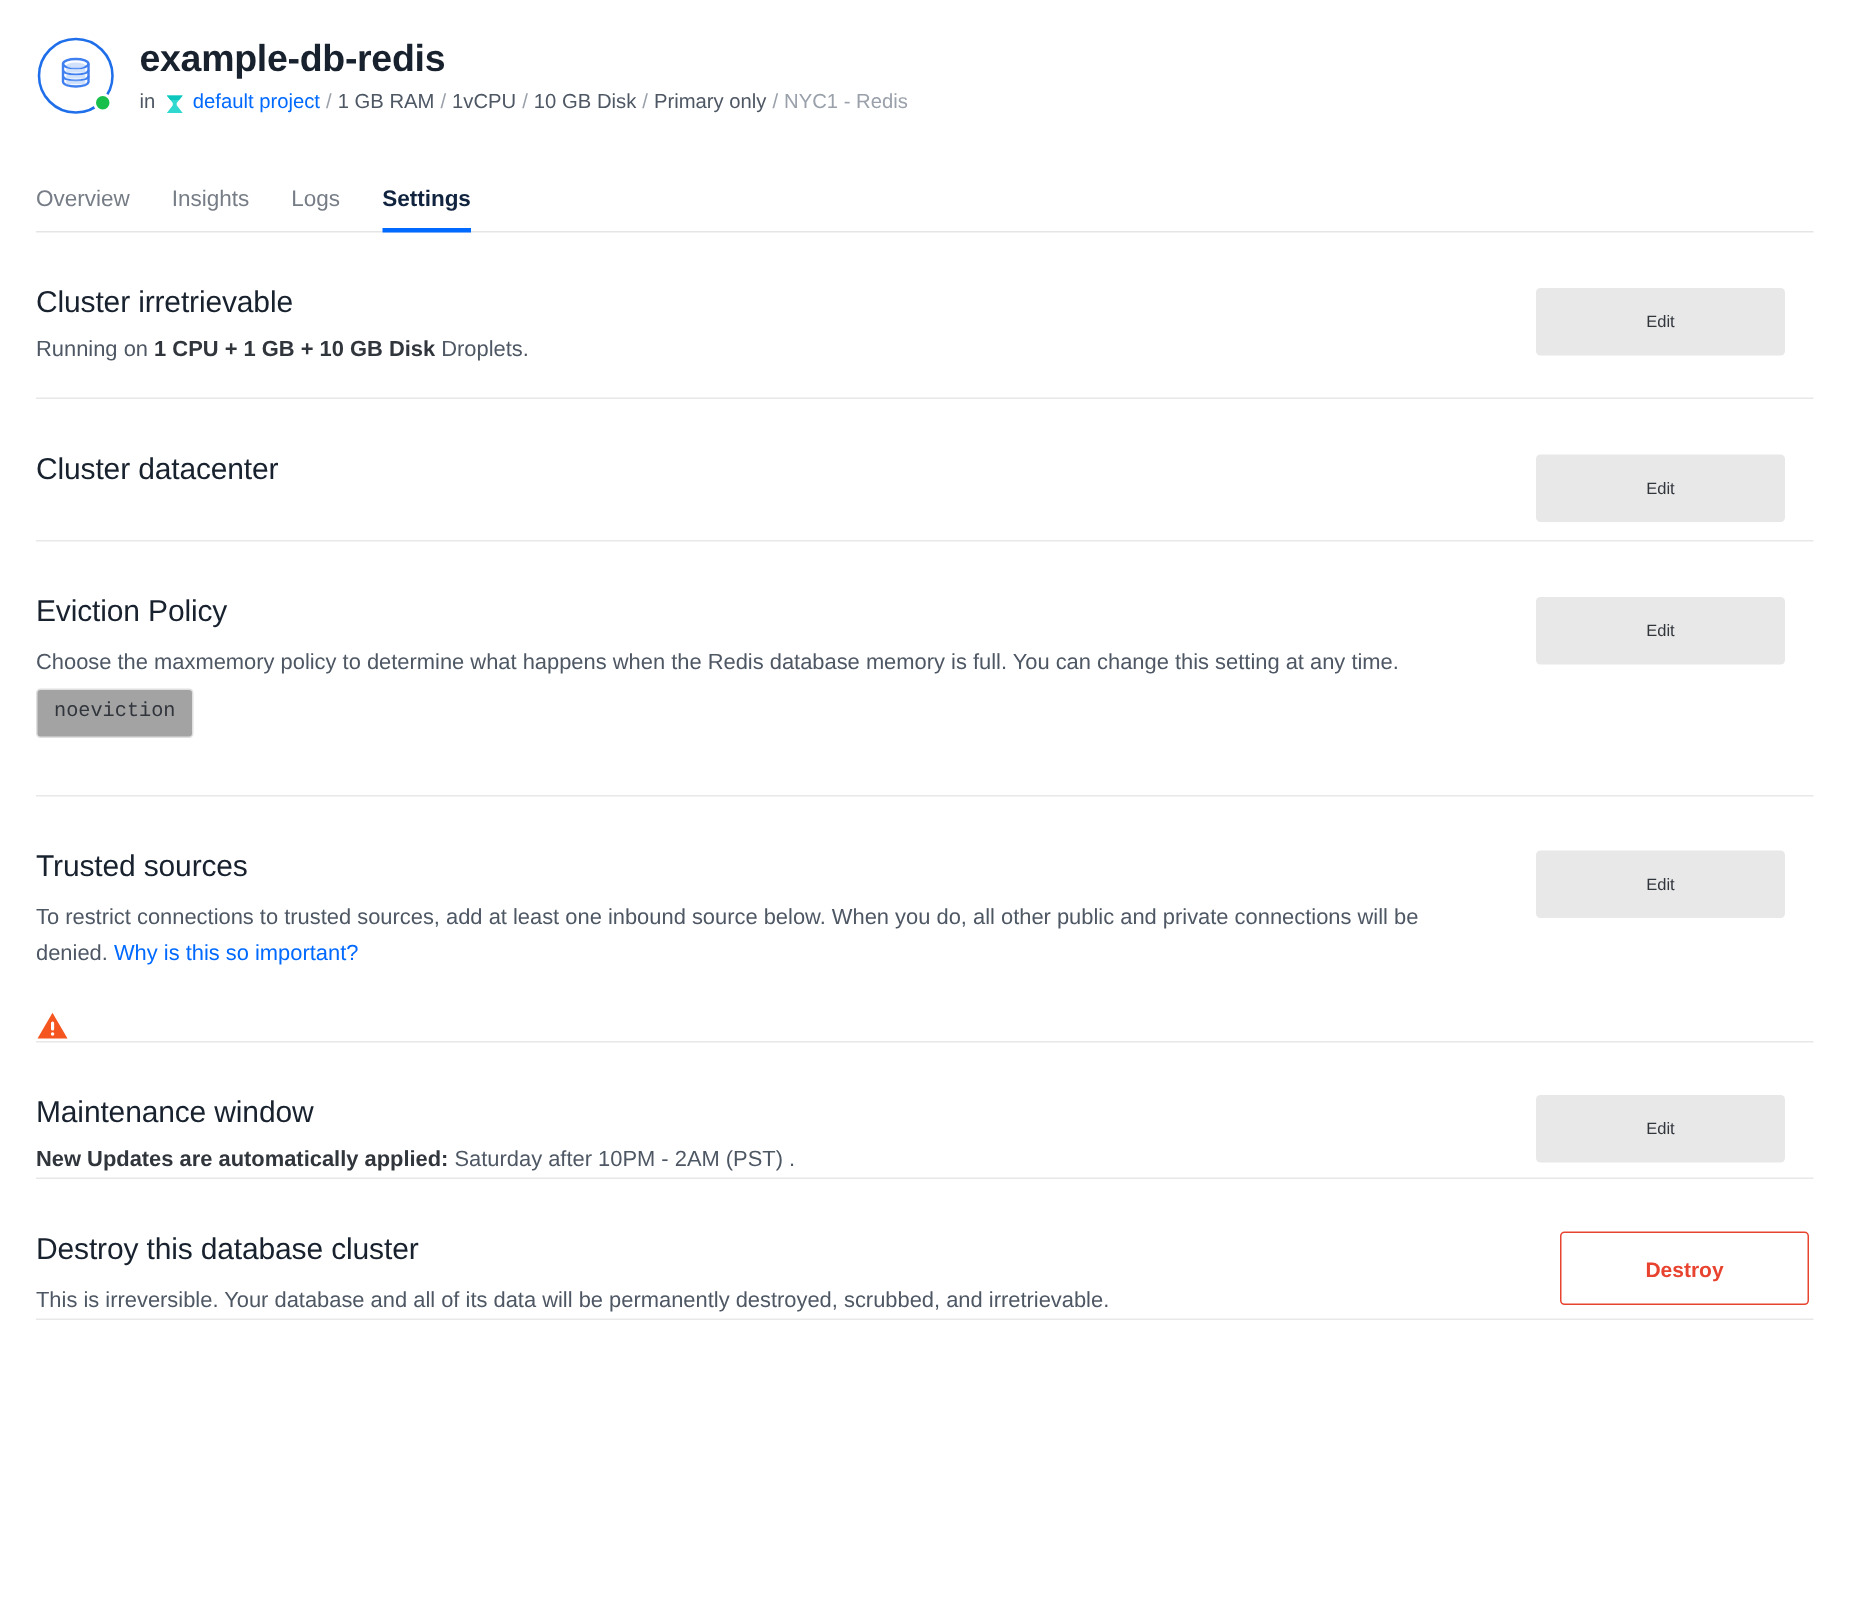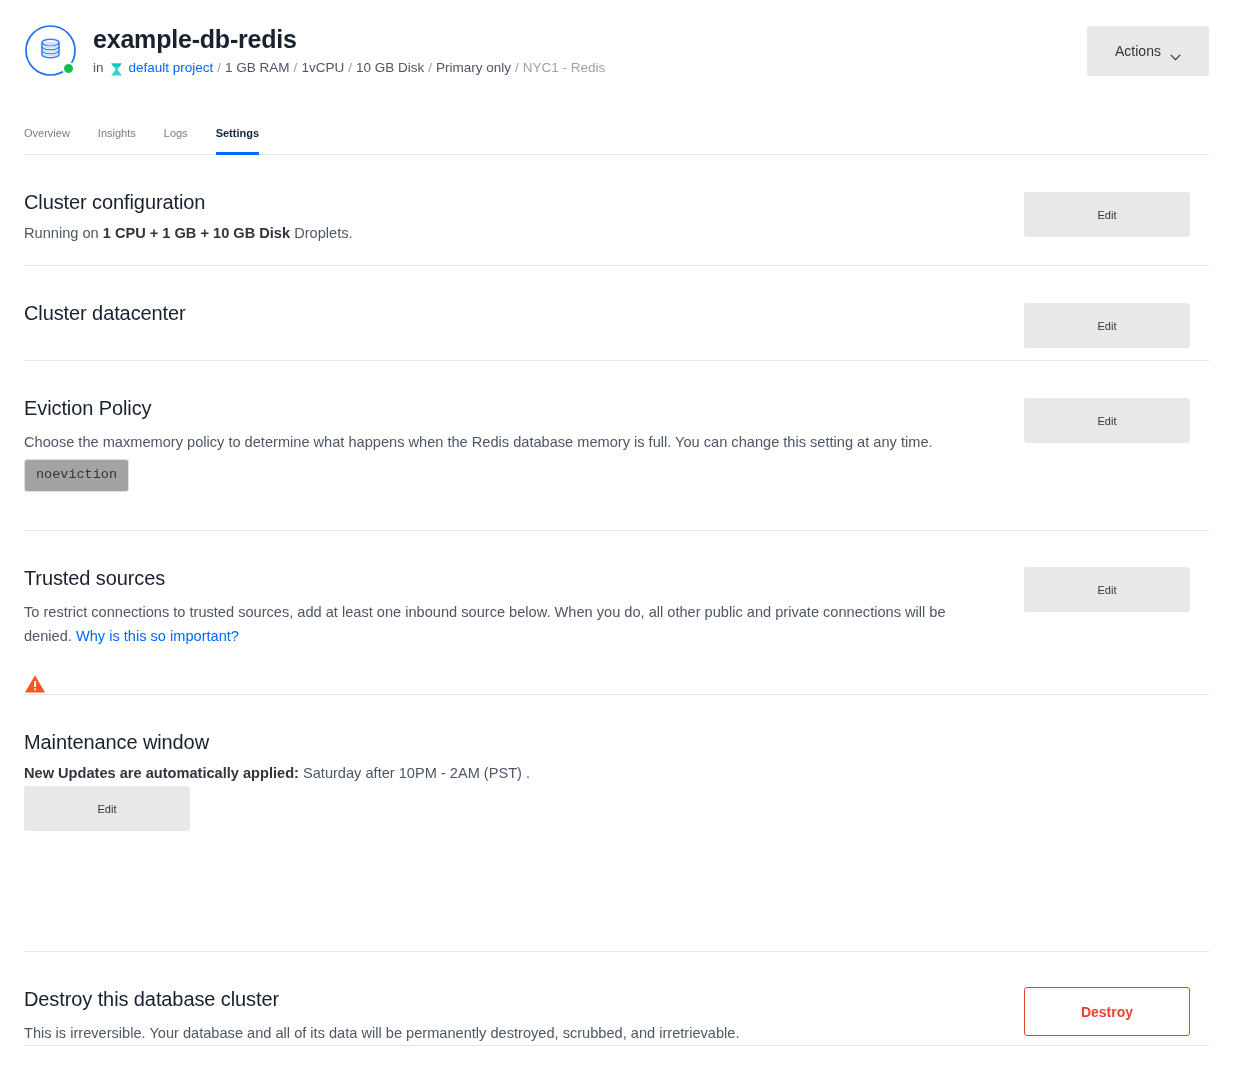--- a/index.html
+++ b/index.html
@@ -122,21 +122,21 @@
   .tabs {
     position: relative;
     margin: 36px 24px 0 24px;
     display: flex;
     align-items: flex-end;
     gap: 0;
     border-bottom: 1px solid #e5e5e5;
     height: 42px;
   }
   .tab {
-    font-size: 11px;
+    font-size: 15px;
     line-height: 18px;
     color: #767d86;
     padding: 0 14px 12px 14px;
     cursor: pointer;
     position: relative;
     background: none;
     border: none;
     font-family: "Liberation Sans", sans-serif;
   }
   .tab:first-child { padding-left: 0; }
@@ -212,20 +212,21 @@
     width: 166px;
     height: 49px;
     background: #ffffff;
     border: 1px solid #e8432f;
     border-radius: 3px;
     color: #e8432f;
     font-size: 14px;
     font-weight: bold;
     cursor: pointer;
     font-family: "Liberation Sans", sans-serif;
+    margin-left: 16px;
   }
 
   .code-pill {
     display: inline-block;
     margin-top: 5px;
     padding: 7px 11px 8px 11px;
     background: #a3a3a3;
     border: 1px solid #e0e0e0;
     border-radius: 3px;
     font-family: "Liberation Mono", monospace;
@@ -248,21 +249,21 @@
     height: 20px;
     margin-right: 16px;
   }
   .warning-row b { color: #31353c; font-weight: bold; margin-right: 4px; }
 
   
   .sec-config   { min-height: 111px; }
   .sec-dc       { min-height: 95px;  }
   .sec-evict    { min-height: 170px; }
   .sec-trusted  { min-height: 156px; }
-  .sec-maint    { min-height: 84px; flex-direction: column;  }
+  .sec-maint    { min-height: 84px;  }
   .sec-destroy  { min-height: 83px;  }
   .sec-destroy .section-aside { padding-top: 1px; }
   .sec-maint .section-aside { padding-top: 1px; }
   .sec-trusted .section-aside { padding-top: 2px; }
 </style>
 </head>
 <body>
 
 <div class="page">
 
@@ -302,42 +303,34 @@
           <span class="meta-sep">/</span>
           <span class="meta-item">10 GB Disk</span>
           <span class="meta-sep">/</span>
           <span class="meta-item">Primary only</span>
           <span class="meta-sep">/</span>
           <span class="meta-dim">NYC1 - Redis</span>
         </div>
       </div>
     </div>
 
-    <button class="actions-btn">
-      <span>Actions</span>
-      <span class="chev">
-        <svg width="11" height="7" viewBox="0 0 11 7" xmlns="http://www.w3.org/2000/svg">
-          <path d="M0.8 0.9 L5.5 5.6 L10.2 0.9" fill="none" stroke="#31353c" stroke-width="1.3"></path>
-        </svg>
-      </span>
-    </button>
   </div>
 
   <div class="tabs">
     <button class="tab">Overview</button>
     <button class="tab">Insights</button>
     <button class="tab">Logs</button>
     <button class="tab active">Settings</button>
   </div>
 
   <div class="sections">
 
     <div class="section sec-config">
       <div class="section-body">
-        <div class="section-title">Cluster configuration</div>
+        <div class="section-title">Cluster irretrievable</div>
         <div class="section-text tight">
           <span>Running on </span><b>1 CPU + 1 GB + 10 GB Disk</b><span> Droplets.</span>
         </div>
       </div>
       <div class="section-aside">
         <button class="edit-btn">Edit</button>
       </div>
     </div>
 
     <div class="section sec-dc">

